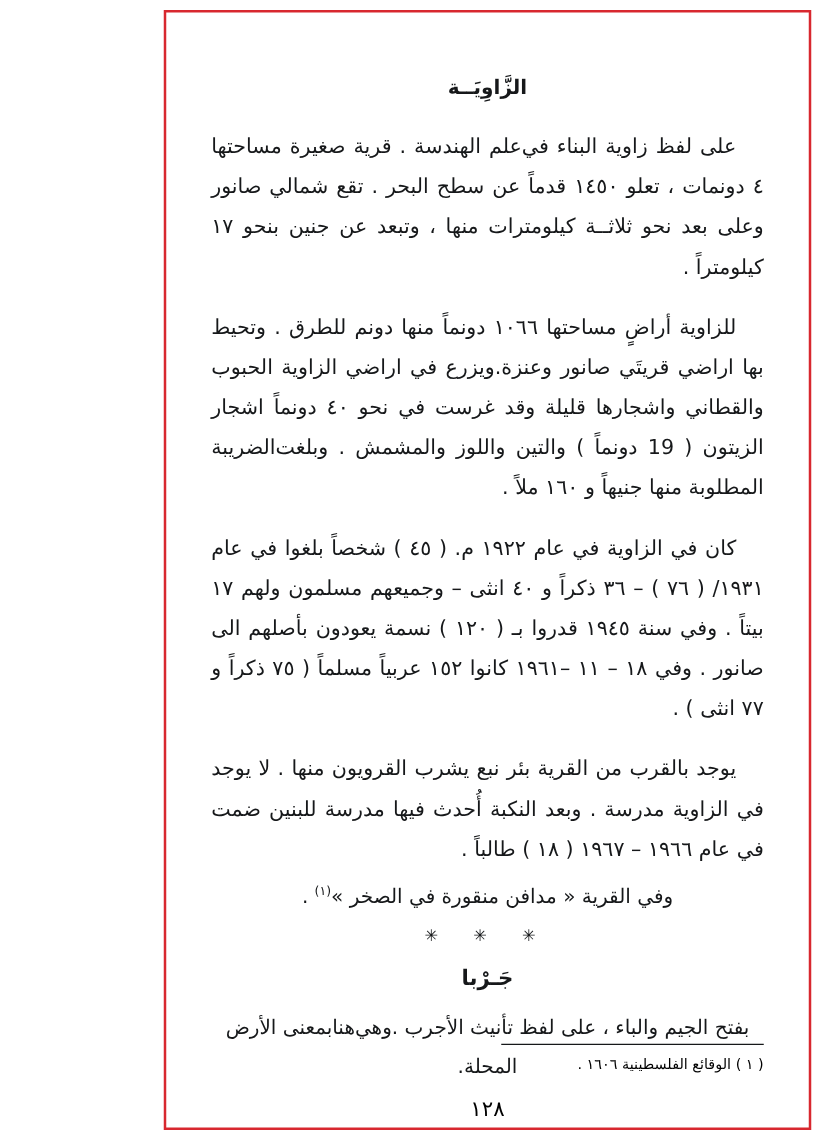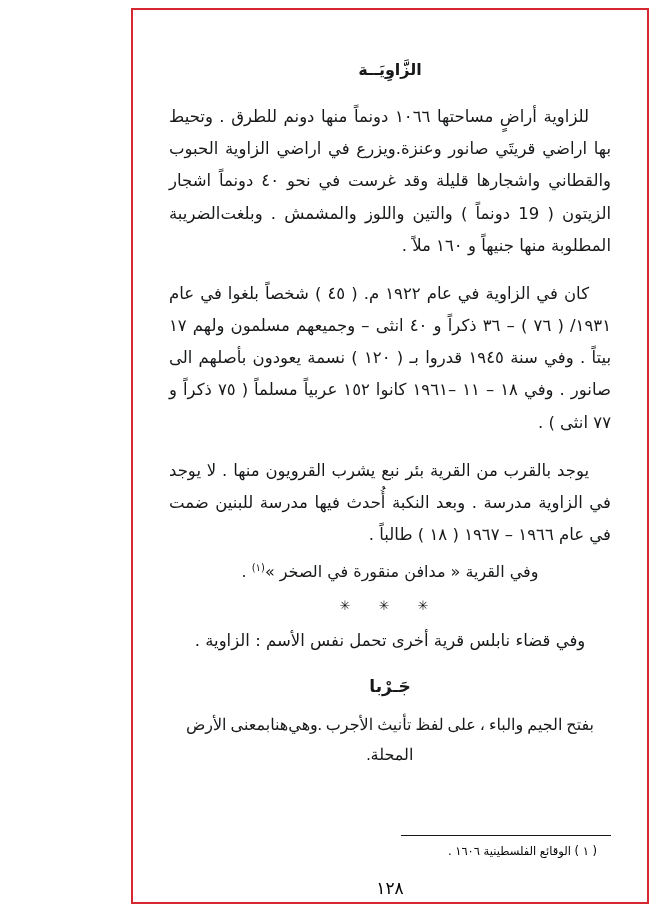--- a/index.html
+++ b/index.html
@@ -81,38 +81,37 @@
     text-align: center;
     font-size: 17px;
     font-weight: bold;
     margin: 16px 0 14px 0;
   }
   .para-def {
     font-size: 16px;
     line-height: 1.9;
     margin: 0 0 8px 0;
     text-align: center;
-    font-family: Liberation Serif, serif;
   }
   .footnote-area {
     position: absolute;
     left: 0;
     right: 0;
     bottom: 52px;
   }
   .footnote-rule {
     width: 210px;
     height: 1px;
     background: #16181a;
     margin: 0 46px 6px auto;
   }
   .footnote {
     font-size: 11.5px;
     line-height: 1.6;
-    margin: 0 60px 0 0;
+    margin: 0 46px 0 0;
     text-align: right;
   }
   .page-number {
     position: absolute;
     left: 0;
     right: 0;
     bottom: 14px;
     text-align: center;
     font-size: 17px;
     font-weight: normal;
@@ -122,32 +121,32 @@
 </head>
 <body>
 
 <div class="page">
   <div class="page-border"></div>
 
   <div class="content">
 
     <h1 class="entry-title">الزَّاوِيَــة</h1>
 
+    <p class="para">على لفظ زاوية البناء في‌علم الهندسة . قرية صغيرة مساحتها ٤ دونمات ، تعلو ١٤٥٠ قدماً عن سطح البحر . تقع شمالي صانور وعلى بعد نحو ثلاثــة كيلومترات منها ، وتبعد عن جنين بنحو ١٧ كيلومتراً .</p>
     <p class="para">للزاوية أراضٍ مساحتها ١٠٦٦ دونماً منها دونم للطرق . وتحيط بها اراضي قريتَي صانور وعنزة.ويزرع في اراضي الزاوية الحبوب والقطاني واشجارها قليلة وقد غرست في نحو ٤٠ دونماً اشجار الزيتون ( 19 دونماً ) والتين واللوز والمشمش . وبلغت‌الضريبة المطلوبة منها جنيهاً و ١٦٠ ملاً .</p>
     <p class="para">كان في الزاوية في عام ١٩٢٢ م. ( ٤٥ ) شخصاً بلغوا في عام ١٩٣١/ ( ٧٦ ) – ٣٦ ذكراً و ٤٠ انثى – وجميعهم مسلمون ولهم ١٧ بيتاً . وفي سنة ١٩٤٥ قدروا بـ ( ١٢٠ ) نسمة يعودون بأصلهم الى صانور . وفي ١٨ – ١١ –١٩٦١ كانوا ١٥٢ عربياً مسلماً ( ٧٥ ذكراً و ٧٧ انثى ) .</p>
     <p class="para last-of-block">يوجد بالقرب من القرية بئر نبع يشرب القرويون منها . لا يوجد في الزاوية مدرسة . وبعد النكبة أُحدث فيها مدرسة للبنين ضمت في عام ١٩٦٦ – ١٩٦٧ ( ١٨ ) طالباً .</p>
 
     <p class="para-note">
       <span>وفي القرية « مدافن منقورة في الصخر »</span><span class="sup">(١)</span>
       <span>.</span>
     </p>
 
     <div class="stars">✳ ✳ ✳</div>
 
-    <p class="para-center">وفي قضاء نابلس قرية أخرى تحمل نفس الأسم : الزاوية .</p>
 
     <h2 class="entry-title2">جَـرْبا</h2>
     <p class="para-def">بفتح الجيم والباء ، على لفظ تأنيث الأجرب .وهي‌هنا‌بمعنى الأرض المحلة.</p>
   </div>
 
   <div class="footnote-area">
     <div class="footnote-rule"></div>
     <div class="footnote">
       <span>( ١ )</span>
       <span>الوقائع الفلسطينية ١٦٠٦ .</span>

